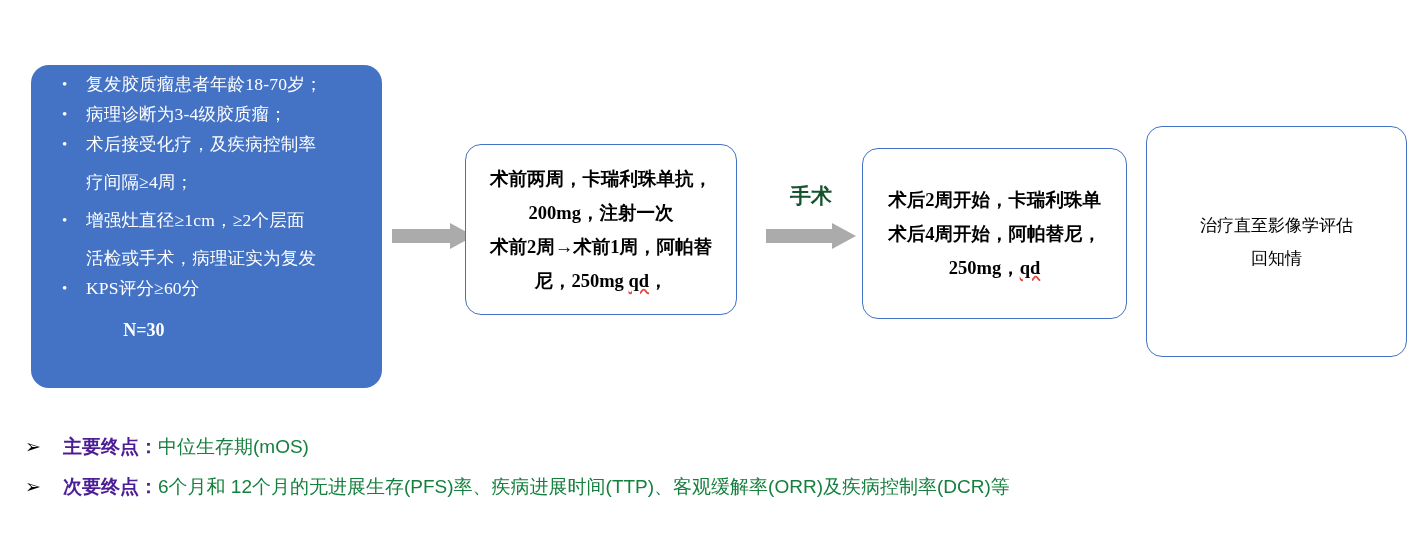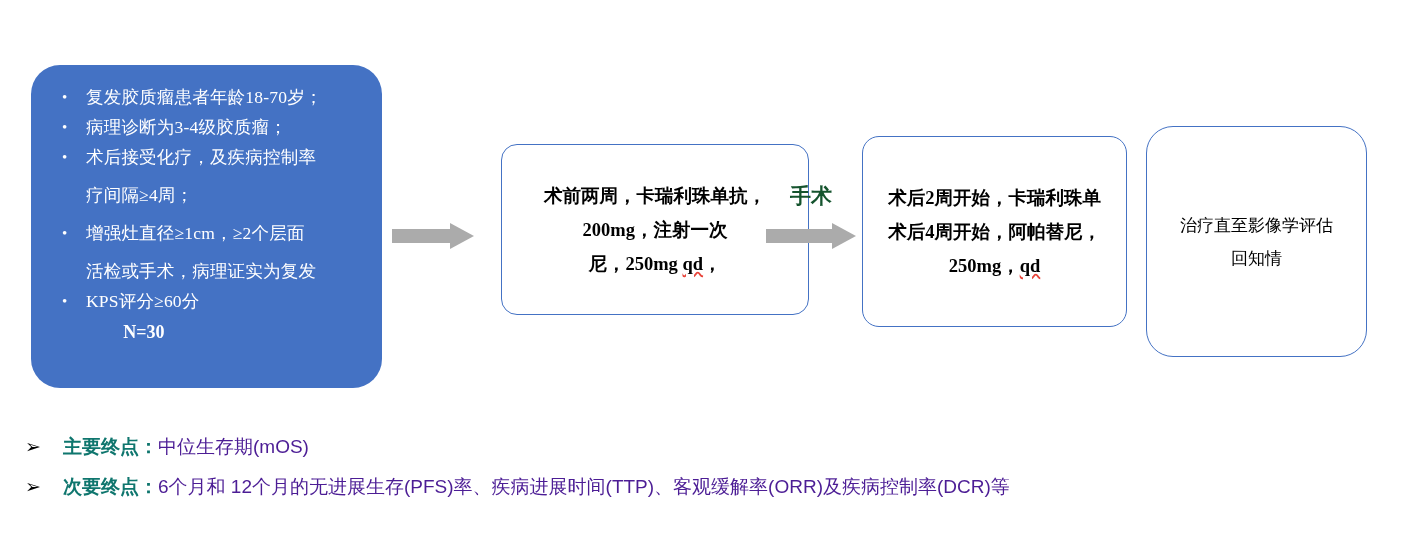--- a/index.html
+++ b/index.html
@@ -17,23 +17,23 @@
   }
 
   
   #eligibility-box {
     position: absolute;
     left: 31px;
     top: 65px;
     width: 351px;
     height: 323px;
     background: #4472C4;
-    border-radius: 29px;
+    border-radius: 18px;
     box-sizing: border-box;
-    padding: 17px 10px 0 10px;
+    padding: 4px 10px 0 10px;
   }
   .crit-list {
     list-style: none;
     margin: 0;
     padding: 0;
   }
   .crit-item {
     position: relative;
     color: #ffffff;
     font-family: "Liberation Serif", serif;
@@ -58,21 +58,21 @@
     margin-top: 8px;
   }
   #sample-size {
     color: #ffffff;
     font-family: "Liberation Serif", serif;
     font-weight: bold;
     font-size: 18px;
     line-height: 30px;
     text-align: center;
     padding-right: 125px;
-    margin-top: 1px;
+    margin-top: 12px;
   }
 
   
   .step-box {
     position: absolute;
     box-sizing: border-box;
     background: #ffffff;
     border: 1.6px solid #4472C4;
     border-radius: 16px;
     display: flex;
@@ -89,29 +89,28 @@
     white-space: nowrap;
     color: #000000;
   }
   .sq {
     text-decoration: underline;
     text-decoration-style: wavy;
     text-decoration-color: #e8443a;
     text-underline-offset: 2px;
   }
 
-  #preop-box  { left: 501px; top: 144px; width: 308px; height: 171px; }
-  #postop-box { left: 862px; top: 136px; width: 265px; height: 191px; border-radius: 17px; }
+  #preop-box  { left: 465px; top: 144px; width: 272px; height: 171px; }
+  #postop-box { left: 862px; top: 148px; width: 265px; height: 171px; }
 
   #followup-box {
     left: 1146px;
     top: 126px;
-    width: 221px;
+    width: 261px;
     height: 231px;
-    border-radius: 27px;
   }
   .followup-line {
     font-family: "Liberation Sans", sans-serif;
     font-size: 17px;
     line-height: 33px;
     text-align: center;
     white-space: nowrap;
     color: #000000;
   }
 
@@ -169,26 +168,26 @@
     font-family: "Liberation Serif", serif;
     font-size: 19px;
     color: #000000;
     width: 38px;
     display: inline-block;
   }
   .endpoint-label {
     font-family: "Liberation Sans", sans-serif;
     font-size: 19px;
     font-weight: bold;
-    color: #0f766e;
+    color: #4c1d95;
   }
   .endpoint-text {
     font-family: "Liberation Sans", sans-serif;
     font-size: 19px;
-    color: #4c1d95;
+    color: #15803d;
   }
 </style>
 </head>
 <body>
 
 <div id="eligibility-box">
   <ul class="crit-list">
     <li class="crit-item">
       <span>复发胶质瘤患者年龄18-70岁；</span>
     </li>
@@ -211,20 +210,21 @@
 </div>
 
 <div class="arrow" id="arrow-1">
   <div class="shaft"></div>
   <div class="head"></div>
 </div>
 
 <div class="step-box" id="preop-box">
   <div class="step-line">术前两周，卡瑞利珠单抗，</div>
   <div class="step-line">200mg，注射一次</div>
+  <div class="step-line">术前2周→术前1周，阿帕替</div>
   <div class="step-line">
     <span>尼，250mg </span><span class="sq">qd</span><span>，</span>
   </div>
 </div>
 
 <div id="surgery-label">手术</div>
 <div class="arrow" id="arrow-2">
   <div class="shaft"></div>
   <div class="head"></div>
 </div>

